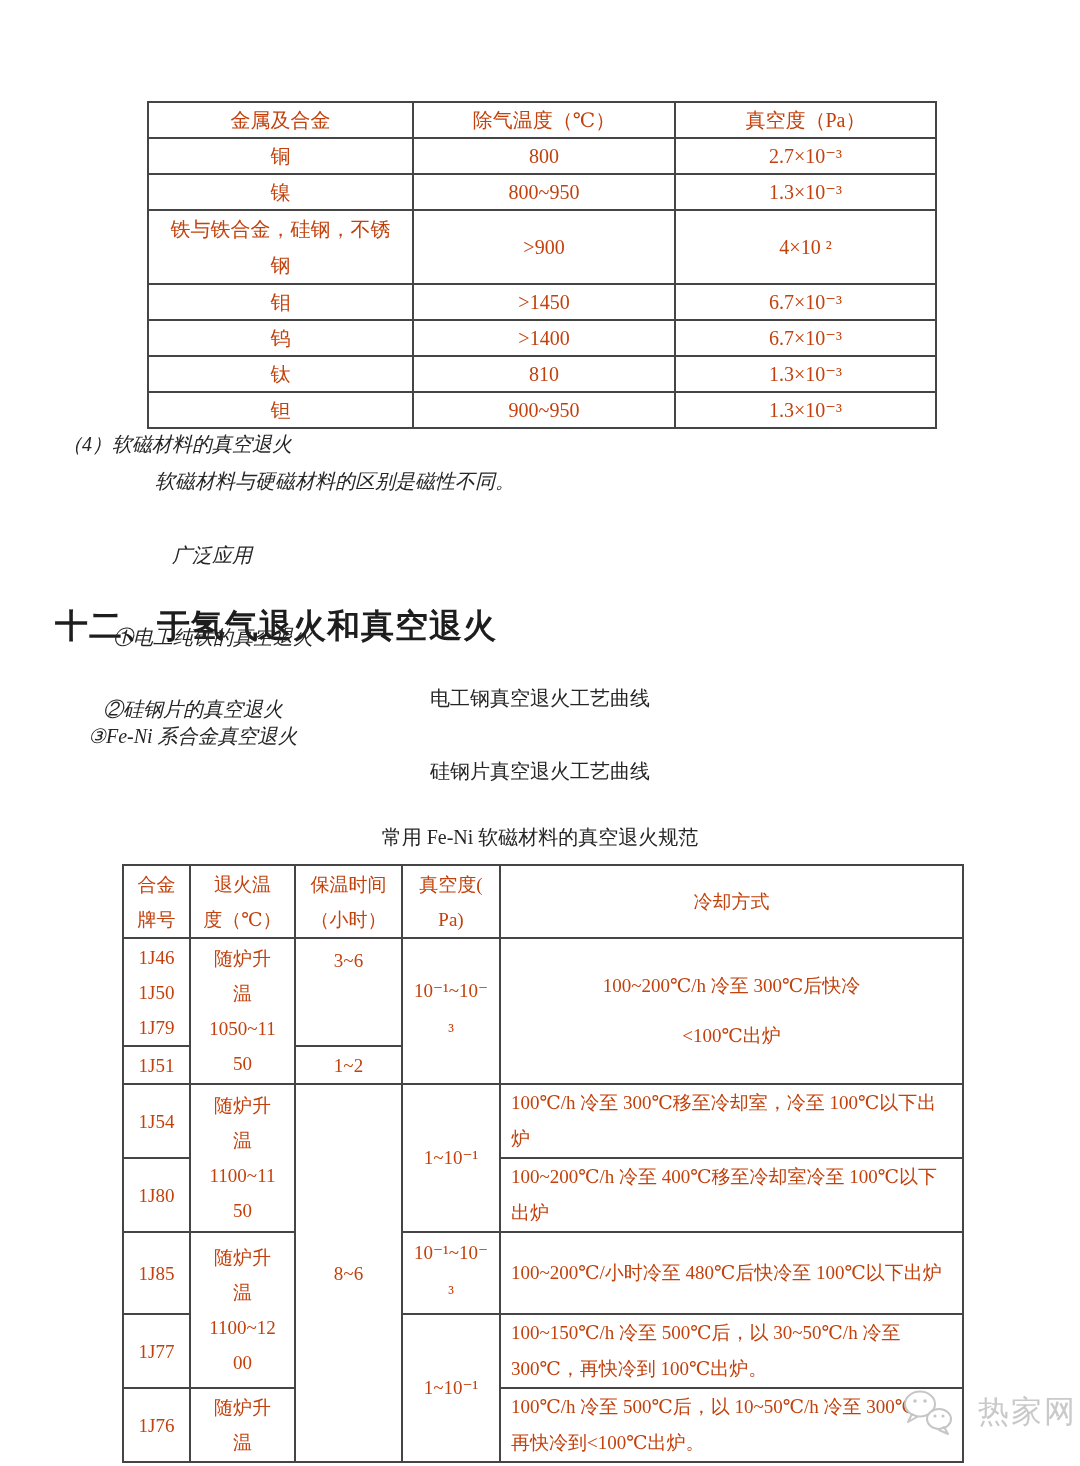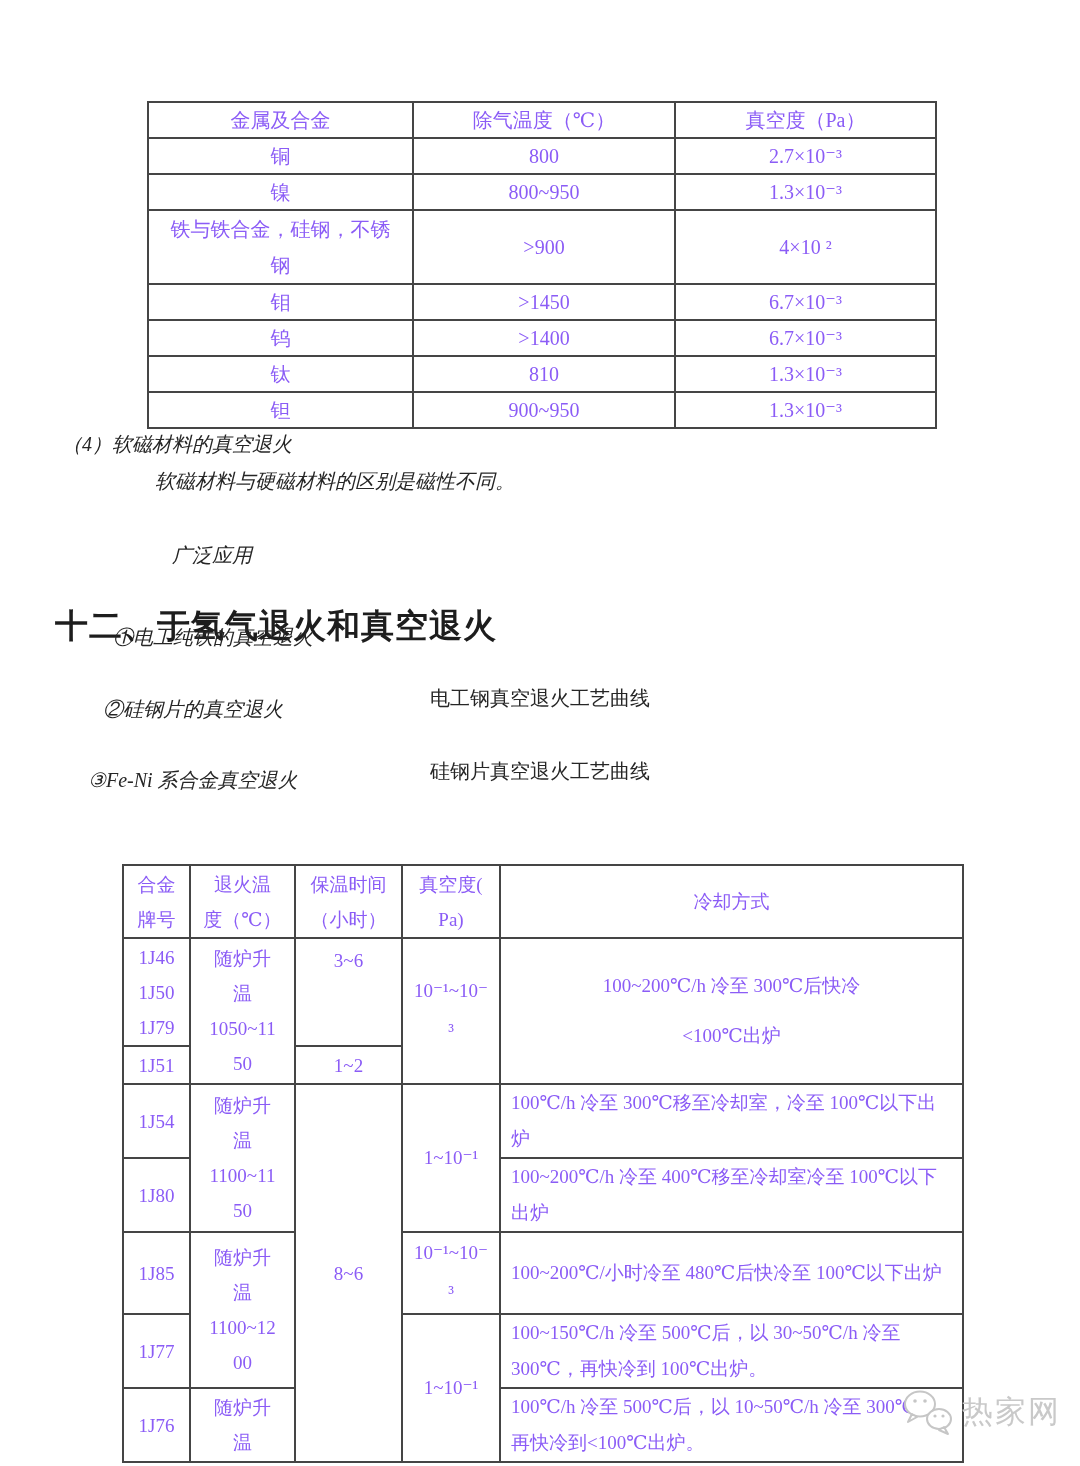--- a/index.html
+++ b/index.html
@@ -10,42 +10,42 @@
   }
   
   table{border-collapse:collapse;table-layout:fixed;}
   td,th{
     border:2px solid #454545;
     font-weight:normal;
     text-align:center;vertical-align:middle;
     white-space:pre-line;
     padding:0 4px;
     font-size:20px;line-height:34px;
-    color:#8b5cf6;
+    color:#c2410c;
   }
   .t1{position:absolute;left:147px;top:101px;width:788px;}
   .t1 td,.t1 th{font-size:20px;}
   .t2{position:absolute;left:122px;top:864px;width:840px;}
   .t2 td,.t2 th{font-size:19px;line-height:35px;}
   .t2 td.cool{ text-align:left;padding:0 10px;line-height:36px;margin-left:28px; }
   .t2 td.cool-center{ text-align:center;line-height:50px; }
   .t2 td.vac{ line-height:40px; }
   
   .para{position:absolute;font-size:20px;line-height:24px;white-space:nowrap;font-style:italic;}
   .center-line{position:absolute;left:0;width:1080px;text-align:center;font-size:20px;white-space:nowrap;margin-top:24px;}
   .heading{
     position:absolute;left:55px;top:568px;
     font-size:33px;font-weight:bold;letter-spacing:1px;white-space:nowrap;
     color:#1d1d1d;
     margin-top:36px;
   }
   
   .watermark{
     position:absolute;left:902px;top:1388px;
-    display:flex;align-items:center;gap:8px;
+    display:flex;align-items:center;gap:24px;
   }
   .watermark .wm-text{
     font-size:31px;color:#c9c9c9;letter-spacing:2px;white-space:nowrap;
   }
 </style>
 </head>
 <body>
 
 <div class="page">
 
@@ -103,21 +103,22 @@
   <div class="para" style="left:62px;top:432px">（4）软磁材料的真空退火</div>
   <div class="para" style="left:155px;top:469px">软磁材料与硬磁材料的区别是磁性不同。</div>
   <div class="para" style="left:172px;top:543px">广泛应用</div>
 
   <div class="heading">十二、于氢气退火和真空退火</div>
 
   <div class="para" style="left:113px;top:625px">①电工纯铁的真空退火</div>
   <div class="center-line" style="top:661px">电工钢真空退火工艺曲线</div>
   <div class="para" style="left:103px;top:697px">②硅钢片的真空退火</div>
   <div class="center-line" style="top:734px">硅钢片真空退火工艺曲线</div>
-  <div class="para" style="left:88px;top:768px">③Fe-Ni 系合金真空退火</div>
+  <div class="para" style="left:88px;top:724px">③Fe-Ni 系合金真空退火</div>
+  <div class="center-line" style="top:800px">常用 Fe-Ni 软磁材料的真空退火规范</div>
 
   <table class="t2">
     <colgroup>
         <col style="width:67px">
         <col style="width:105px">
         <col style="width:107px">
         <col style="width:98px">
         <col style="width:463px">
       </colgroup>
     <tbody>

